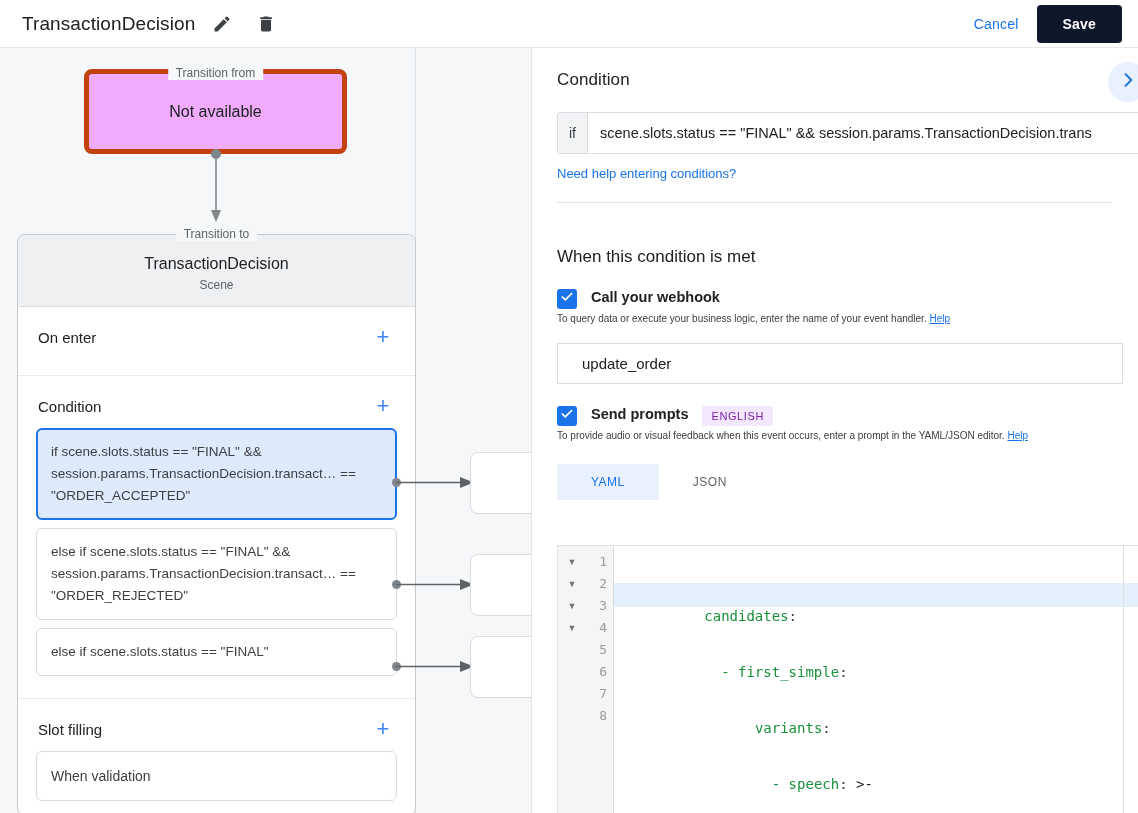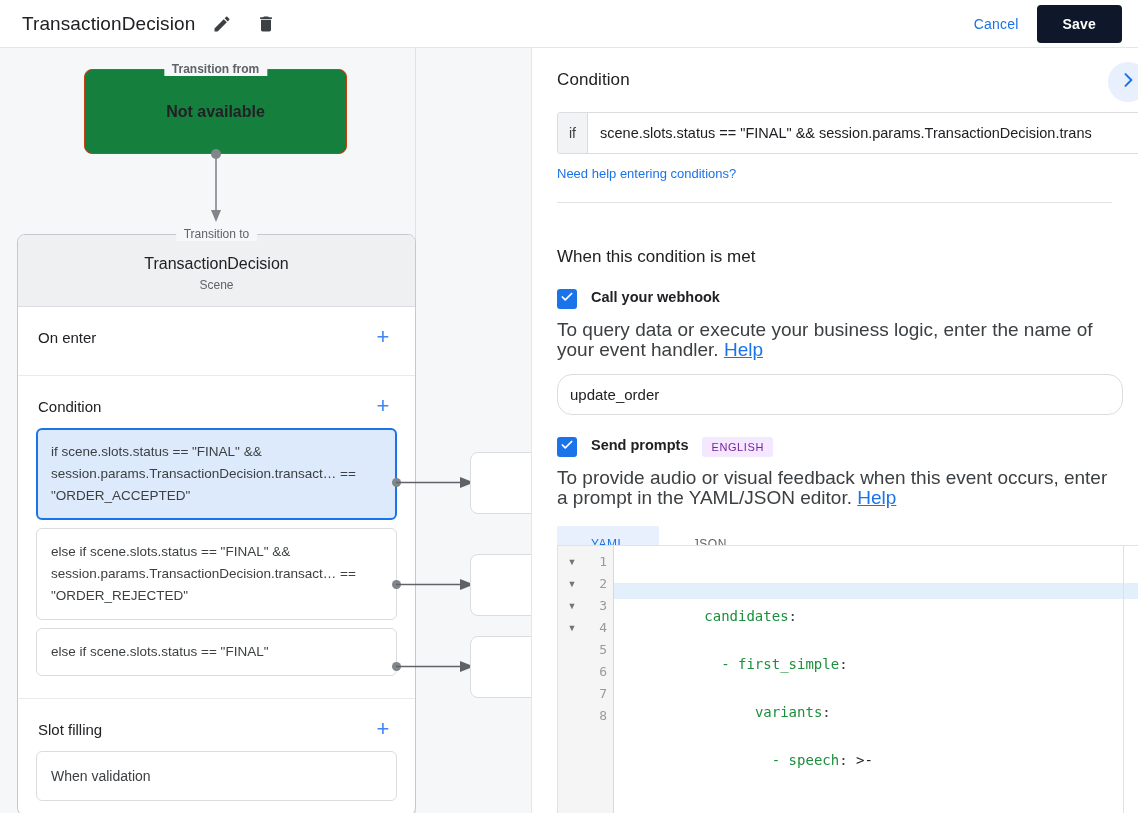--- a/index.html
+++ b/index.html
@@ -48,24 +48,23 @@
     background: #f5f7f9; overflow: hidden;
   }
   
   .canvas-guide {
     position: absolute; left: 415px; top: 0; width: 1px; height: 765px;
     background: #e0e3e6;
   }
 
   .fieldset {
     position: absolute;
-    border: 1px solid #c2410c;
+    border: 5px solid #c2410c;
     border-radius: 8px;
-    background: #15803d;
-    font-weight: bold;
+    background: #f0abfc;
   }
   .fieldset .legend {
     position: absolute; top: -8px; left: 50%; transform: translateX(-50%);
     background: #f5f7f9; padding: 0 8px;
     font-size: 12px; color: #5f6368; white-space: nowrap;
   }
 
   
   .tf-box { left: 84px; top: 21px; width: 263px; height: 85px; }
   .tf-label {
@@ -191,28 +190,28 @@
     cursor: pointer; flex: 0 0 20px;
   }
   .check-label {
     font-size: 14.5px; font-weight: bold; color: #202124; margin-left: 14px;
   }
   .badge {
     margin-left: 14px; background: #f3e8fd; color: #7b1fa2;
     font-size: 11px; letter-spacing: .6px; padding: 4px 9px; border-radius: 3px;
   }
   .desc {
-    font-size: 19px; color: #3c4043; margin-top: 11px; line-height: 20px;
+    font-size: 10px; color: #3c4043; line-height: 20px;
     max-width: 556px;
   }
   .desc a { color: #1a73e8; text-decoration: underline; cursor: pointer; }
   .text-input {
     margin-top: 14px; width: 566px; height: 41px;
-    border: 1px solid #dadce0; border-radius: 15px;
-    font-size: 15px; color: #202124; padding: 0 12px;
+    border: 1px solid #dadce0; border-radius: 0;
+    font-size: 15px; color: #202124; padding: 0 24px;
     font-family: "Liberation Sans", sans-serif; outline: 0;
     background: #fff;
   }
 
   .tabs { display: flex; margin-top: 18px; }
   .tab {
     padding: 11px 34px; font-size: 12px; font-weight: 500;
     color: #5f6368; cursor: pointer; letter-spacing: .5px;
     background: transparent;
   }
@@ -239,21 +238,21 @@
   }
   .num-col div {
     height: 22px; line-height: 22px; color: #9a9a9a;
     font-family: "DejaVu Sans Mono", monospace; font-size: 13px;
   }
   .code-col {
     flex: 1 1 auto; padding-top: 5px; position: relative;
     font-family: "DejaVu Sans Mono", monospace; font-size: 14px;
     overflow: hidden; white-space: pre;
   }
-  .code-line { height: 16px; line-height: 22px; padding-left: 6px; }
+  .code-line { height: 24px; line-height: 22px; padding-left: 6px; }
   .code-line.cur { background: #e4effc; }
   .tok-key { color: #1a8f3c; }
   .tok-punct { color: #3c4043; }
   .tok-plain { color: #202124; }
   .code-ruler {
     position: absolute; right: 14px; top: 0; bottom: 0;
     width: 1px; background: #e0e0e0;
   }
 
   .panel-left-border {

